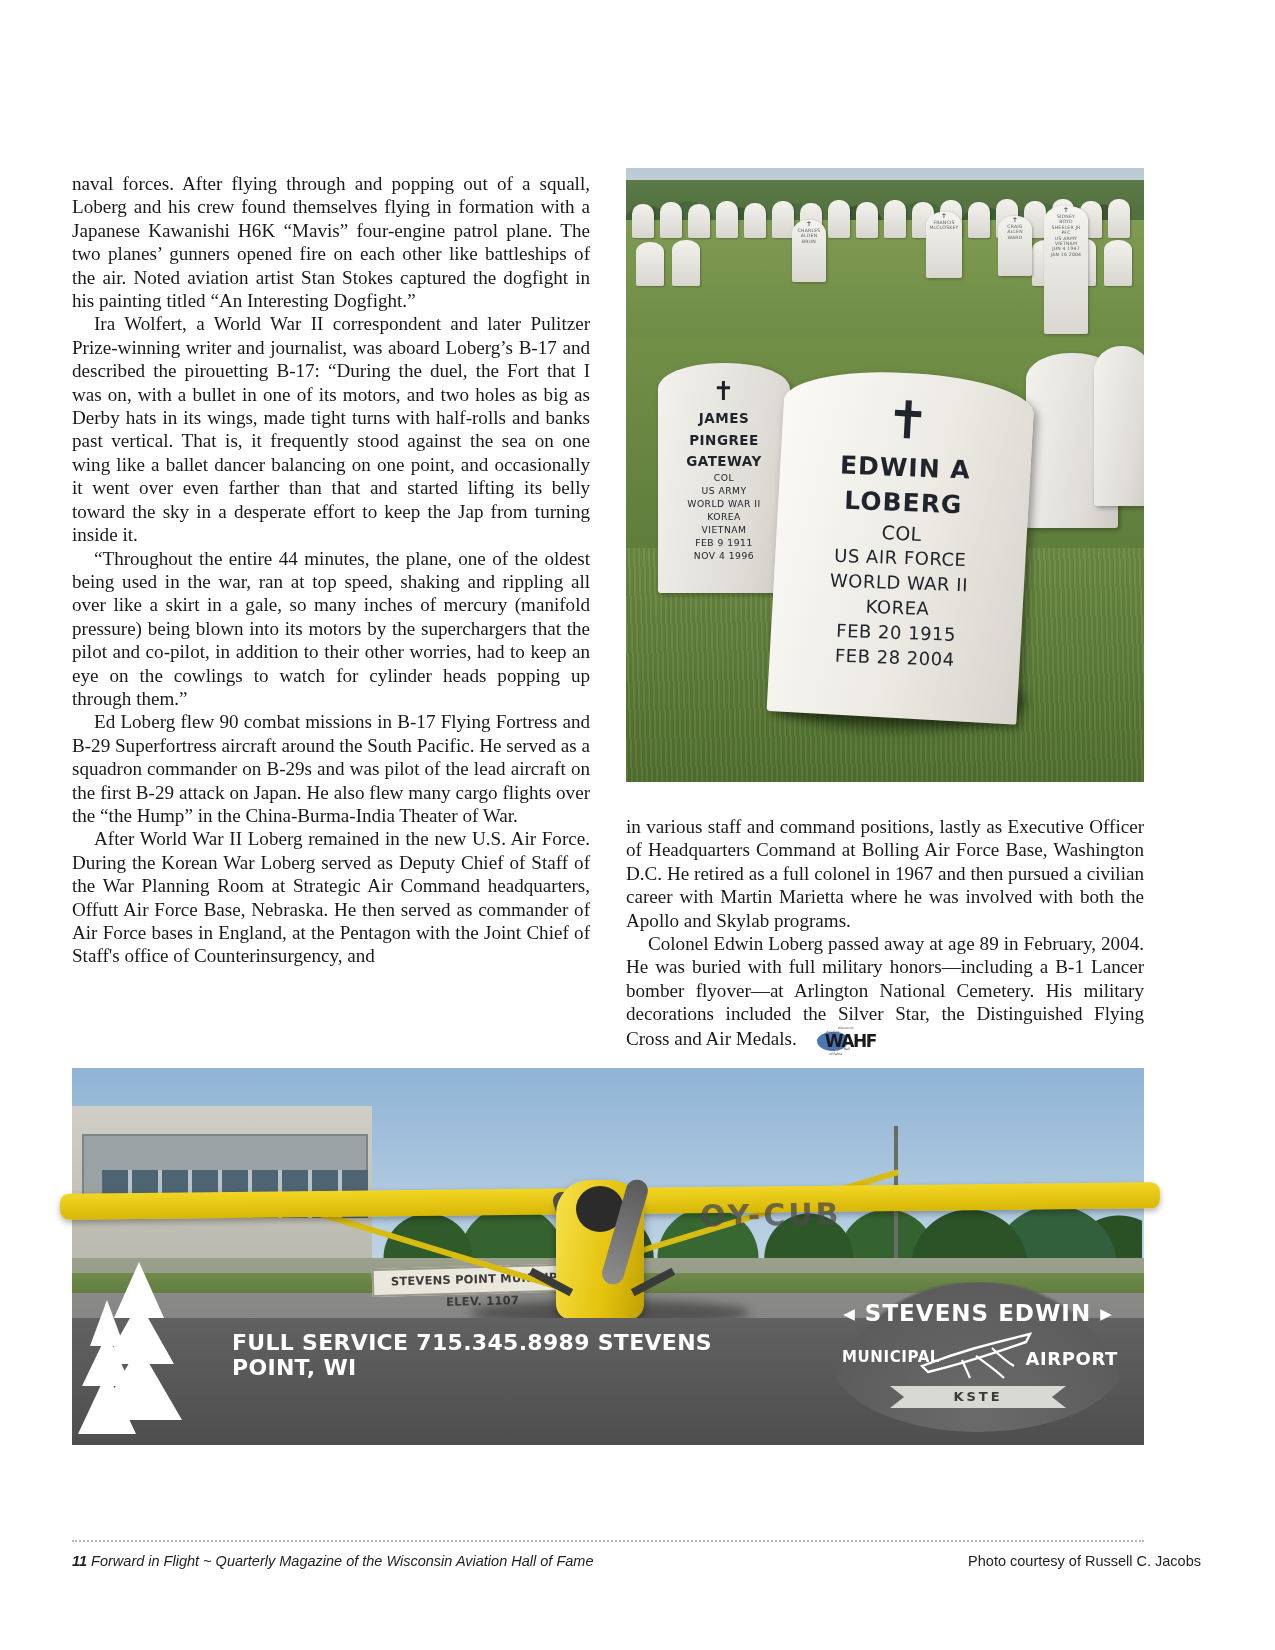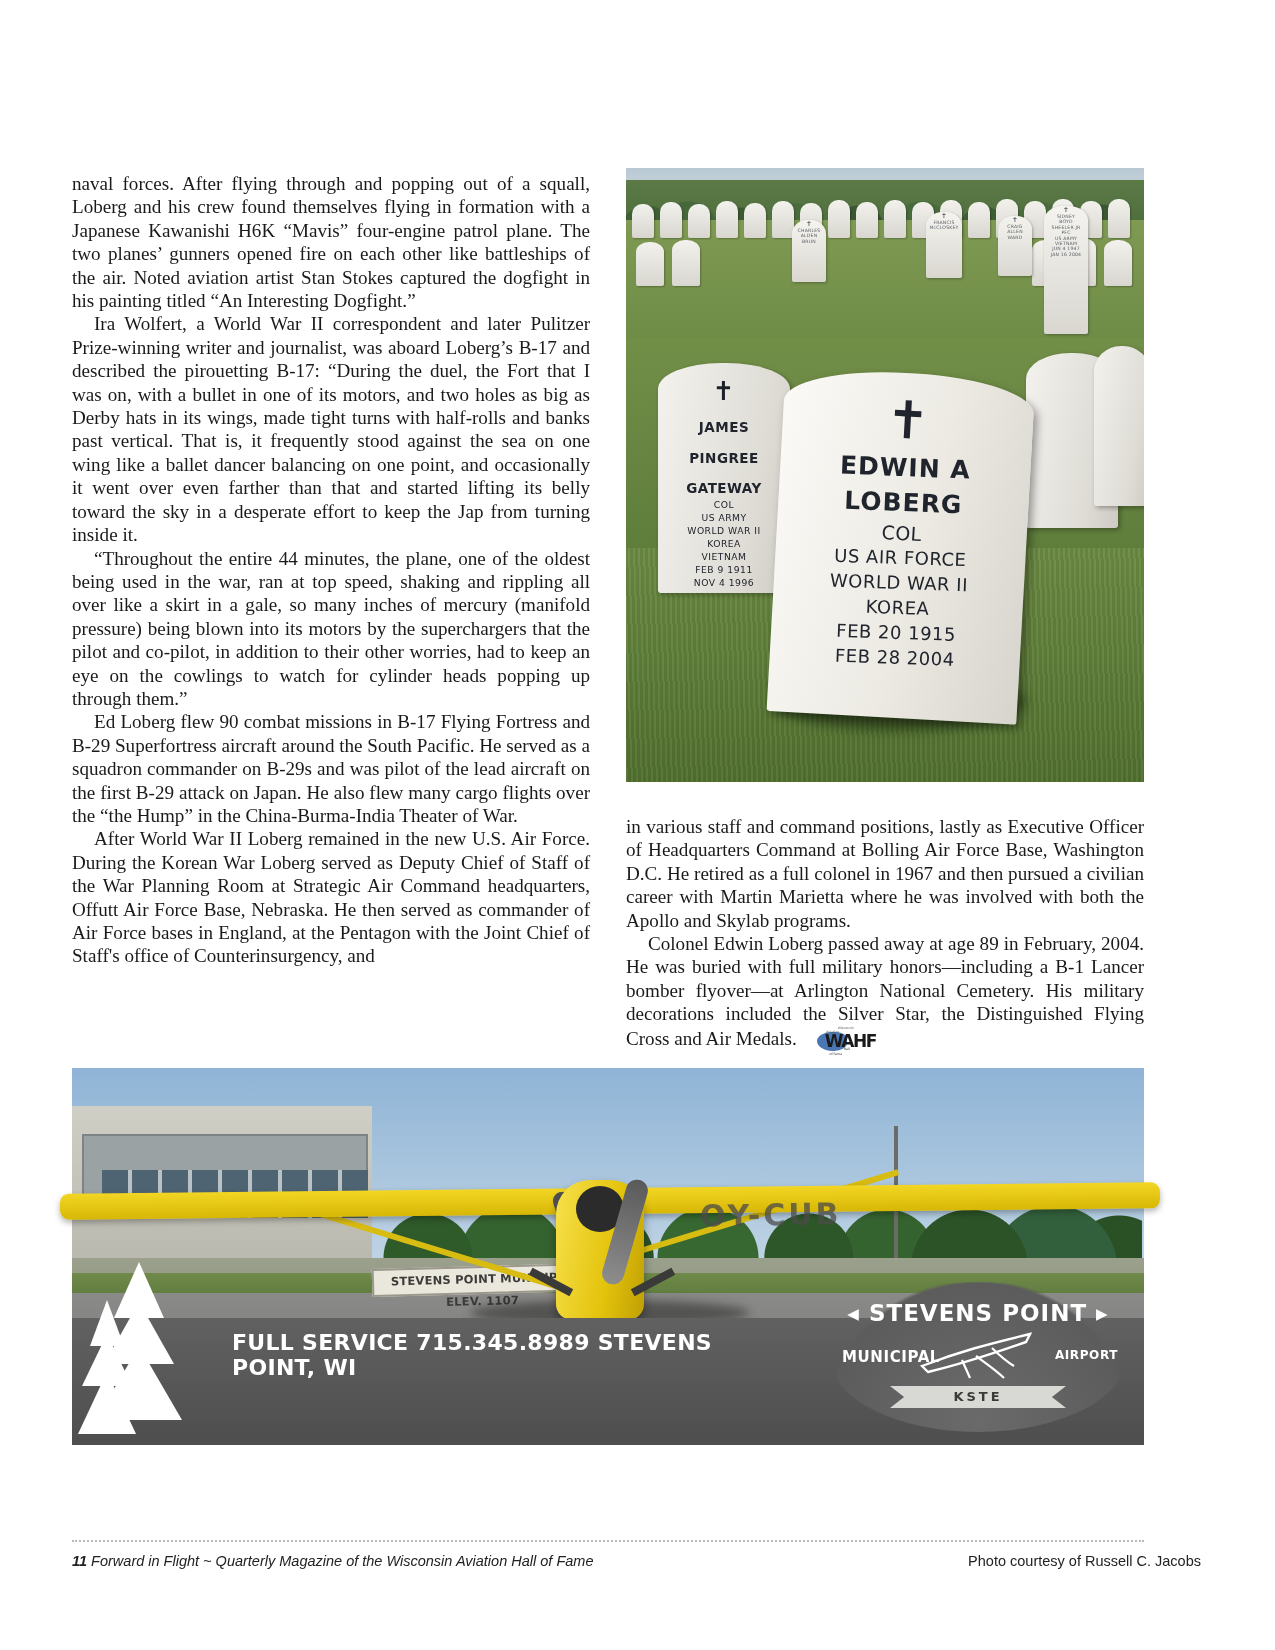--- a/index.html
+++ b/index.html
@@ -85,21 +85,21 @@
      border-radius:46% 46% 2px 2px / 14px 14px 2px 2px;
      box-shadow:1px 1px 3px rgba(0,0,0,.28);
      font-family:"DejaVu Sans", sans-serif; color:#5a5f66;
      text-align:center; overflow:hidden; }
   .bg-marker .mini { font-size:4.6px; line-height:5.4px; letter-spacing:.2px; }
   .bg-marker .cross { font-size:7px; line-height:8px; }
 
   
   #stone-crawford { left:32px; top:195px; width:132px; height:230px; }
   #stone-crawford .cross { font-size:26px; line-height:28px; margin-top:14px; color:#1b2029; }
-  #stone-crawford .nm { font-size:13.5px; line-height:15.5px; font-weight:600; margin-top:15px; }
+  #stone-crawford .nm { font-size:13.5px; line-height:15.5px; font-weight:600; margin-top:6px; }
   #stone-crawford .sm { font-size:9.2px; line-height:11px; margin-top:2px; }
 
   
   #stone-loberg {
     left:150px; top:205px; width:250px; height:345px;
     transform:rotate(3.2deg);
     border-radius:48% 48% 3px 3px / 34px 34px 3px 3px;
     background:linear-gradient(102deg,#fbfaf7,#eceae3 55%,#d6d4cc);
     box-shadow:4px 4px 9px rgba(0,0,0,.38);
   }
@@ -213,21 +213,21 @@
   .ap-disc { position:absolute; left:0; top:0; width:296px; height:150px;
              background:radial-gradient(ellipse at 50% 90%, #6a6a6a, #5c5c5c 70%, rgba(92,92,92,0) 72%);
              border-radius:50%; }
   .ap-top { position:absolute; left:0; top:18px; width:296px; text-align:center;
      font-family:"DejaVu Sans", sans-serif; font-weight:bold; font-size:23px;
      color:#fff; letter-spacing:1px; }
   .ap-muni { position:absolute; left:12px; top:66px;
      font-family:"DejaVu Sans", sans-serif; font-weight:bold; font-size:15px;
      color:#fff; letter-spacing:.6px; }
   .ap-air { position:absolute; right:8px; top:66px;
-     font-family:"DejaVu Sans", sans-serif; font-weight:bold; font-size:12px;
+     font-family:"DejaVu Sans", sans-serif; font-weight:bold; font-size:18px;
      color:#fff; letter-spacing:.6px; }
   .ap-kste { position:absolute; left:60px; top:104px; width:176px; height:22px;
      background:#d8d8d4;
      clip-path:polygon(0 0,100% 0,92% 50%,100% 100%,0 100%,8% 50%);
      font-family:"DejaVu Sans", sans-serif; font-weight:bold; font-size:13px;
      line-height:22px; text-align:center; color:#3a3a38; letter-spacing:3px; }
   .ap-plane { position:absolute; left:88px; top:44px; width:120px; height:56px; }
 
   
   .footer-rule { position:absolute; left:72px; top:1540px; width:1072px; height:1px;
@@ -389,21 +389,21 @@
     <i style="left:12px; top:0;   width:34px; height:46px;"></i>
     <i style="left:4px;  top:34px;width:50px; height:52px;"></i>
     <i style="left:0;    top:72px;width:58px; height:62px;"></i>
   </div>
   <div class="ad-sub">FULL SERVICE  715.345.8989  STEVENS POINT, WI</div>
 
   <div class="ap-logo">
     <div class="ap-disc"></div>
     <div class="ap-top">
       <span>◂</span>
-      <span>STEVENS POINT</span>
+      <span>STEVENS EDWIN</span>
       <span>▸</span>
     </div>
     <svg class="ap-plane" viewBox="0 0 120 56">
       <path d="M4 40 C40 26 70 18 112 8 L108 16 C74 28 44 38 10 46 Z" fill="none" stroke="#ffffff" stroke-width="2.4"></path>
       <path d="M58 30 C66 36 78 44 86 52" fill="none" stroke="#ffffff" stroke-width="2.2"></path>
       <path d="M74 22 C80 28 86 34 96 40" fill="none" stroke="#ffffff" stroke-width="2.2"></path>
       <path d="M44 34 L52 52" fill="none" stroke="#ffffff" stroke-width="2.2"></path>
     </svg>
     <div class="ap-muni">MUNICIPAL</div>
     <div class="ap-air">AIRPORT</div>

